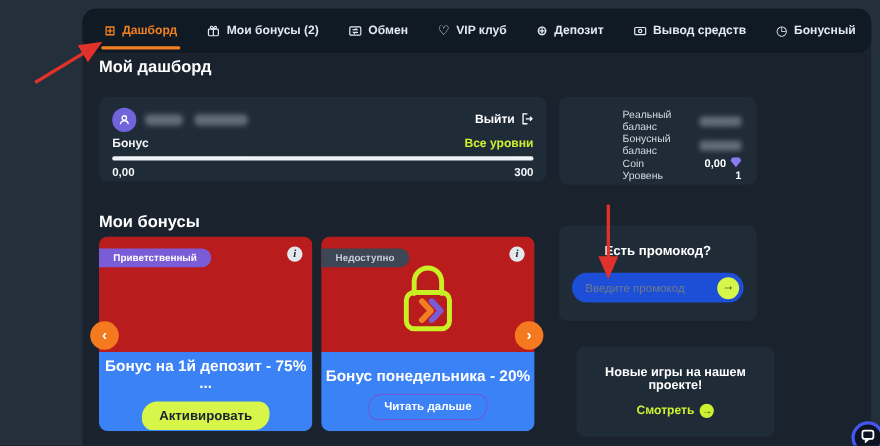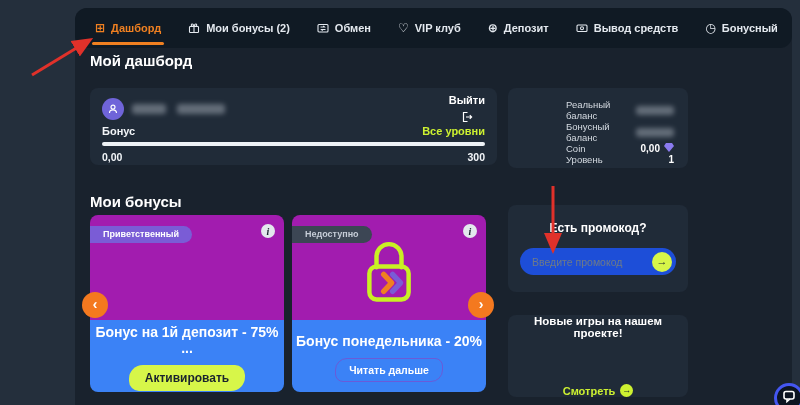--- a/index.html
+++ b/index.html
@@ -37,40 +37,40 @@
   
   .user-card {
     position:absolute; left:15px; top:80px; width:407px; height:77px;
     background:#202b38; border-radius:8px; padding:9px 12px 8px;
   }
   .user-row { display:flex; align-items:center; gap:8px; height:24px; }
   .avatar { width:22px; height:22px; border-radius:50%; background:#6f64d9; display:flex; align-items:center; justify-content:center; flex:none; }
   .blur-blob { background:#9aa3ad; opacity:.55; filter:blur(2.5px); border-radius:3px; }
   .name-blur1 { width:34px; height:10px; }
   .name-blur2 { width:48px; height:10px; margin-left:3px; }
-  .logout { margin-left:auto; display:flex; align-items:center; gap:5px; font-size:11px; font-weight:bold; color:#fff; cursor:pointer;flex-direction:column; }
+  .logout { margin-left:auto; display:flex; align-items:center; gap:5px; font-size:11px; font-weight:bold; color:#fff; cursor:pointer; }
   .lvl-row { display:flex; justify-content:space-between; font-size:11px; font-weight:bold; margin-top:4px; }
   .lvl-all { color:#cdf131; }
   .progress-track { margin-top:5px; height:4px; background:#eef2f6; border-radius:2px; }
   .num-row { display:flex; justify-content:space-between; font-size:10.5px; font-weight:bold; margin-top:5px; }
   
   .balance-card {
     position:absolute; left:433px; top:80px; width:180px; height:80px;
     background:#202b38; border-radius:8px; padding:11px 14px;
     display:flex; flex-direction:column; justify-content:space-between;
   }
   .bal-row { display:flex; justify-content:space-between; align-items:center;margin-left:44px; }
   .bal-label { font-size:9.5px; color:#d4dae1; }
   .bal-value { font-size:10px; font-weight:bold; color:#fff; display:flex; align-items:center; gap:4px; }
   .val-blur { width:38px; height:9px; }
   
   .bonus-card { position:absolute; top:207px; width:194px; height:177px; border-radius:8px; overflow:hidden; }
   .bonus-card.c1 { left:15px; }
   .bonus-card.c2 { left:217px; }
-  .bonus-top { position:relative; height:105px; background:#a21caf; }
+  .bonus-top { position:relative; height:105px; background:#b91c1c; }
   .bonus-bottom { height:72px; background:#3b82f6; display:flex; flex-direction:column; align-items:center; justify-content:center; gap:9px; padding-top:2px; }
   .badge { position:absolute; left:0; top:11px; font-size:9px; font-weight:bold; padding:3px 13px 4px; border-radius:0 10px 10px 0; }
   .badge.purple { background:#7a5cd6; color:#fff; }
   .badge.gray { background:#3c4654; color:#c6cdd7; }
   .info-btn {
     position:absolute; right:9px; top:9px; width:14px; height:14px; border-radius:50%;
     background:#e3e8ed; color:#1a232e; font-size:10px; font-weight:bold; font-style:italic;
     font-family:"Liberation Serif","DejaVu Serif",serif;
     display:flex; align-items:center; justify-content:center; cursor:pointer;
   }
@@ -106,23 +106,23 @@
     color:#c7cfd8; font-size:10.5px; padding:0 34px 0 12px; font-family:Liberation Sans, sans-serif; outline:none;
   }
   .promo-input::placeholder { color:#6e7a88; }
   .promo-submit {
     position:absolute; right:4px; top:3.5px; width:20px; height:20px; border-radius:50%;
     background:#d7f649; color:#1a232e; border:none; font-size:11px; font-weight:bold;
     display:flex; align-items:center; justify-content:center; cursor:pointer; line-height:1;
   }
   
   .games-card {
-    position:absolute; left:433px; top:307px; width:180px; height:82px;
+    position:absolute; left:449px; top:307px; width:180px; height:82px;
     background:#202b38; border-radius:8px;
-    display:flex; flex-direction:column; align-items:center; justify-content:space-between; gap:10px;
+    display:flex; flex-direction:column; align-items:center; justify-content:center; gap:10px;
     padding:0 16px; text-align:center;
   }
   .games-text { font-size:11.5px; font-weight:bold; color:#fff; }
   .games-link { display:flex; align-items:center; gap:5px; color:#cdf131; font-size:11px; font-weight:bold; cursor:pointer; }
   .games-link-icon {
     width:13px; height:13px; border-radius:50%; background:#cdf131; color:#1a232e;
     font-size:9px; display:flex; align-items:center; justify-content:center; line-height:1;
   }
   
   .chat-fab {

